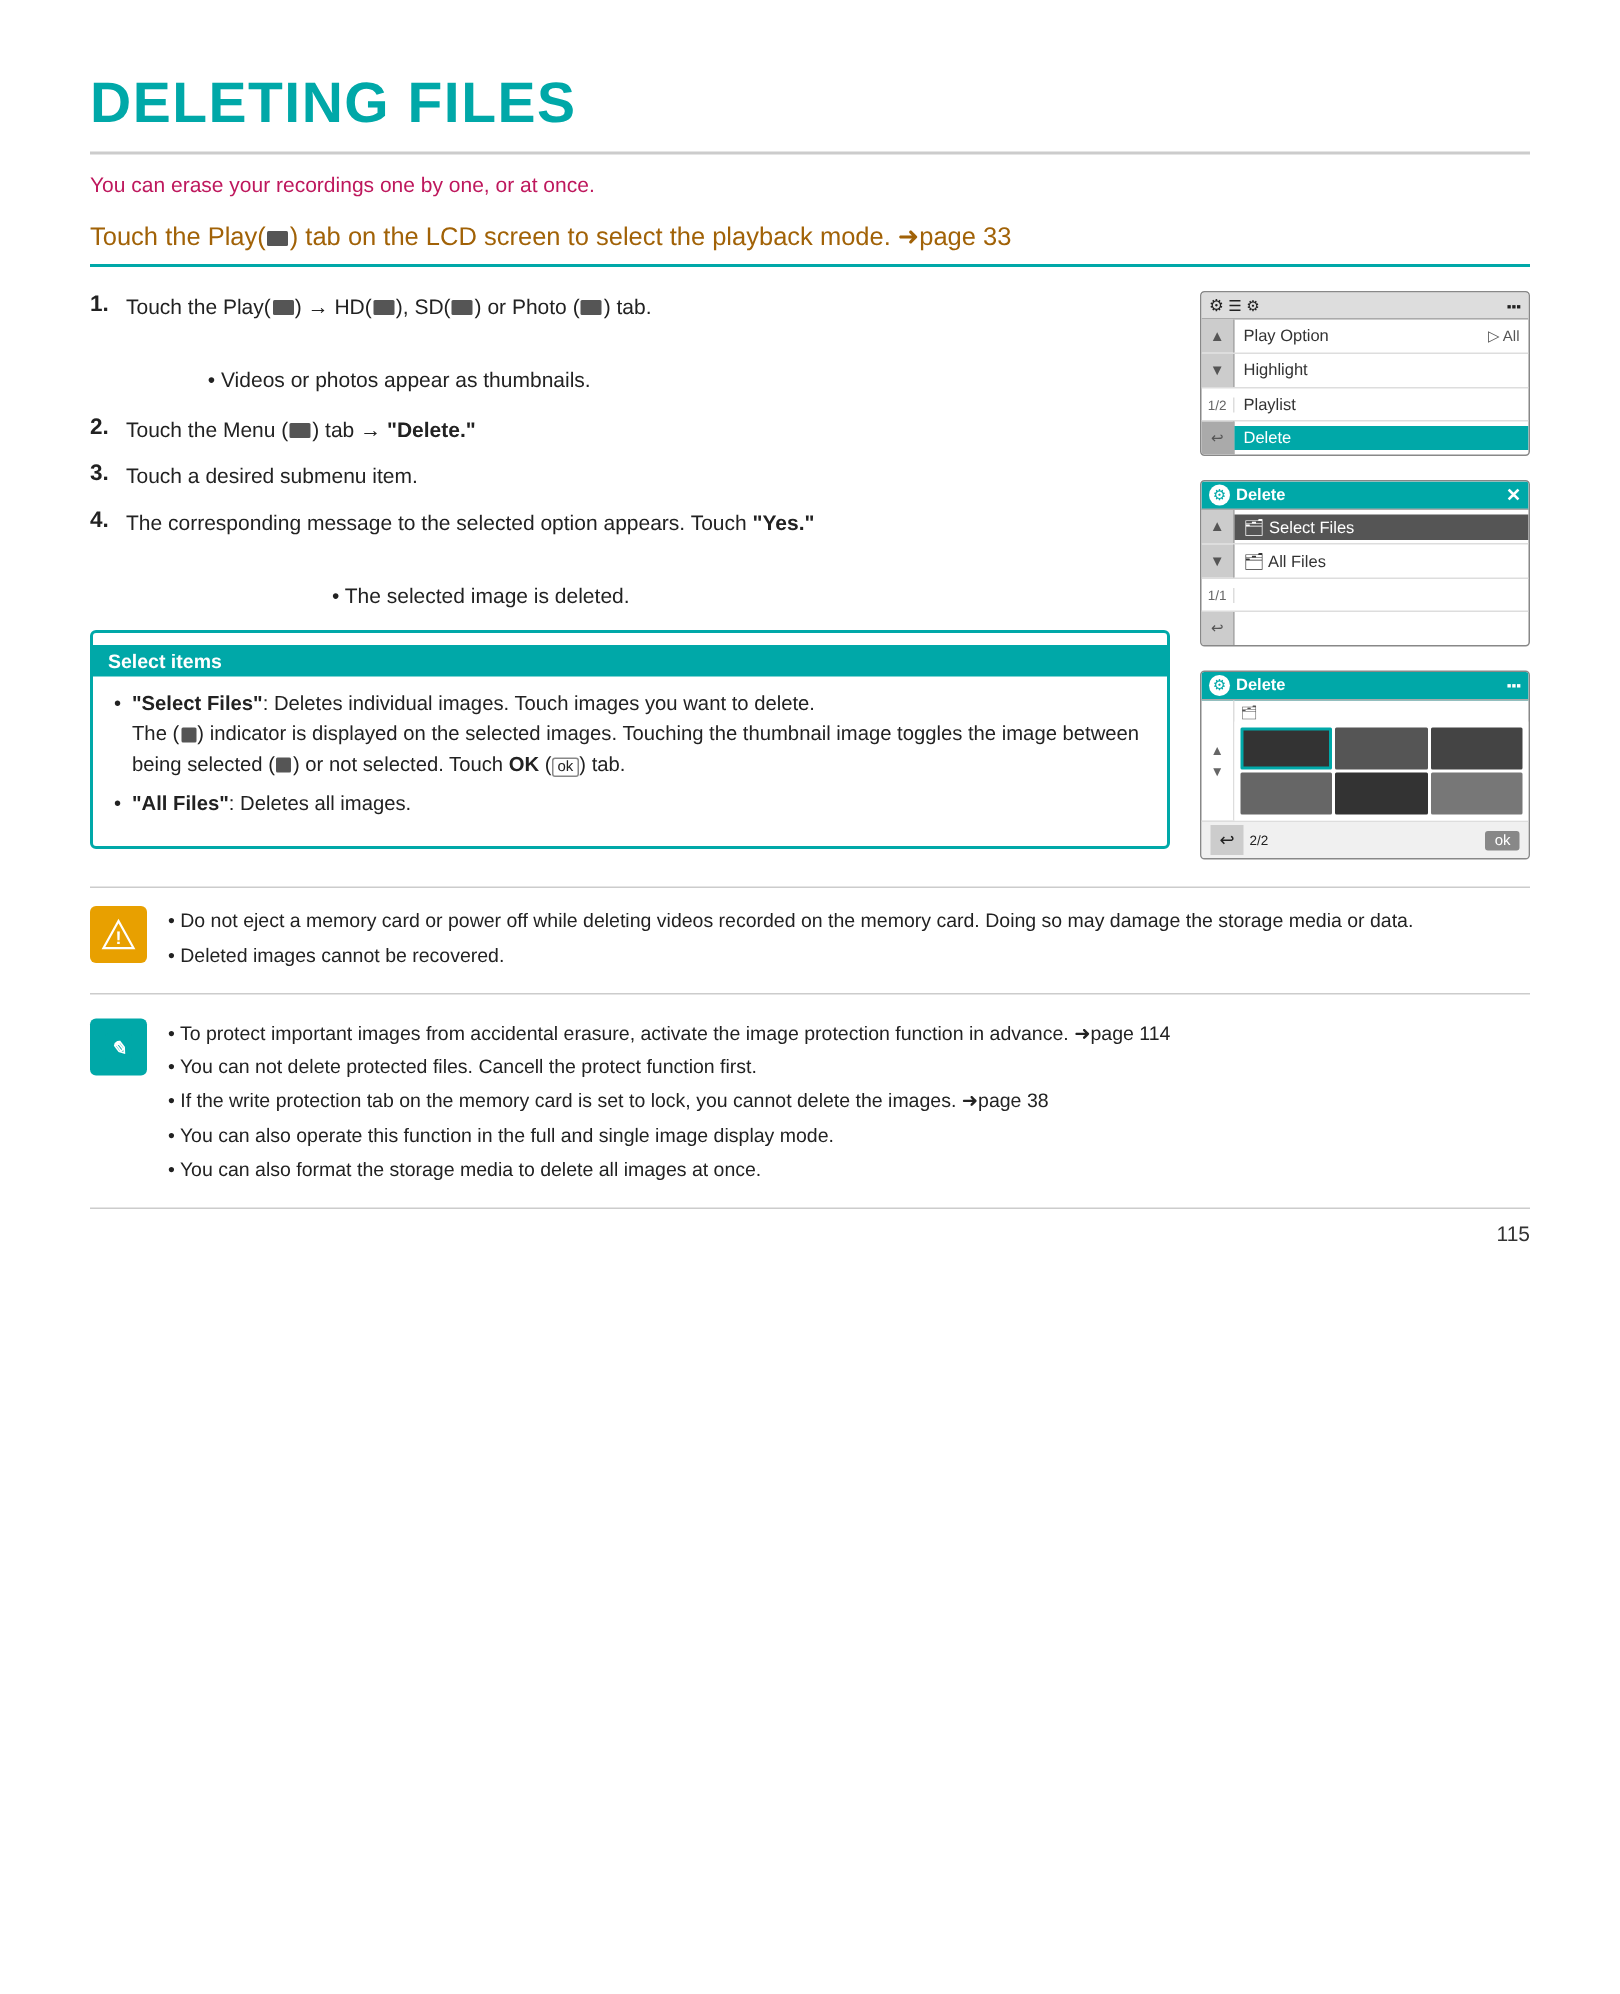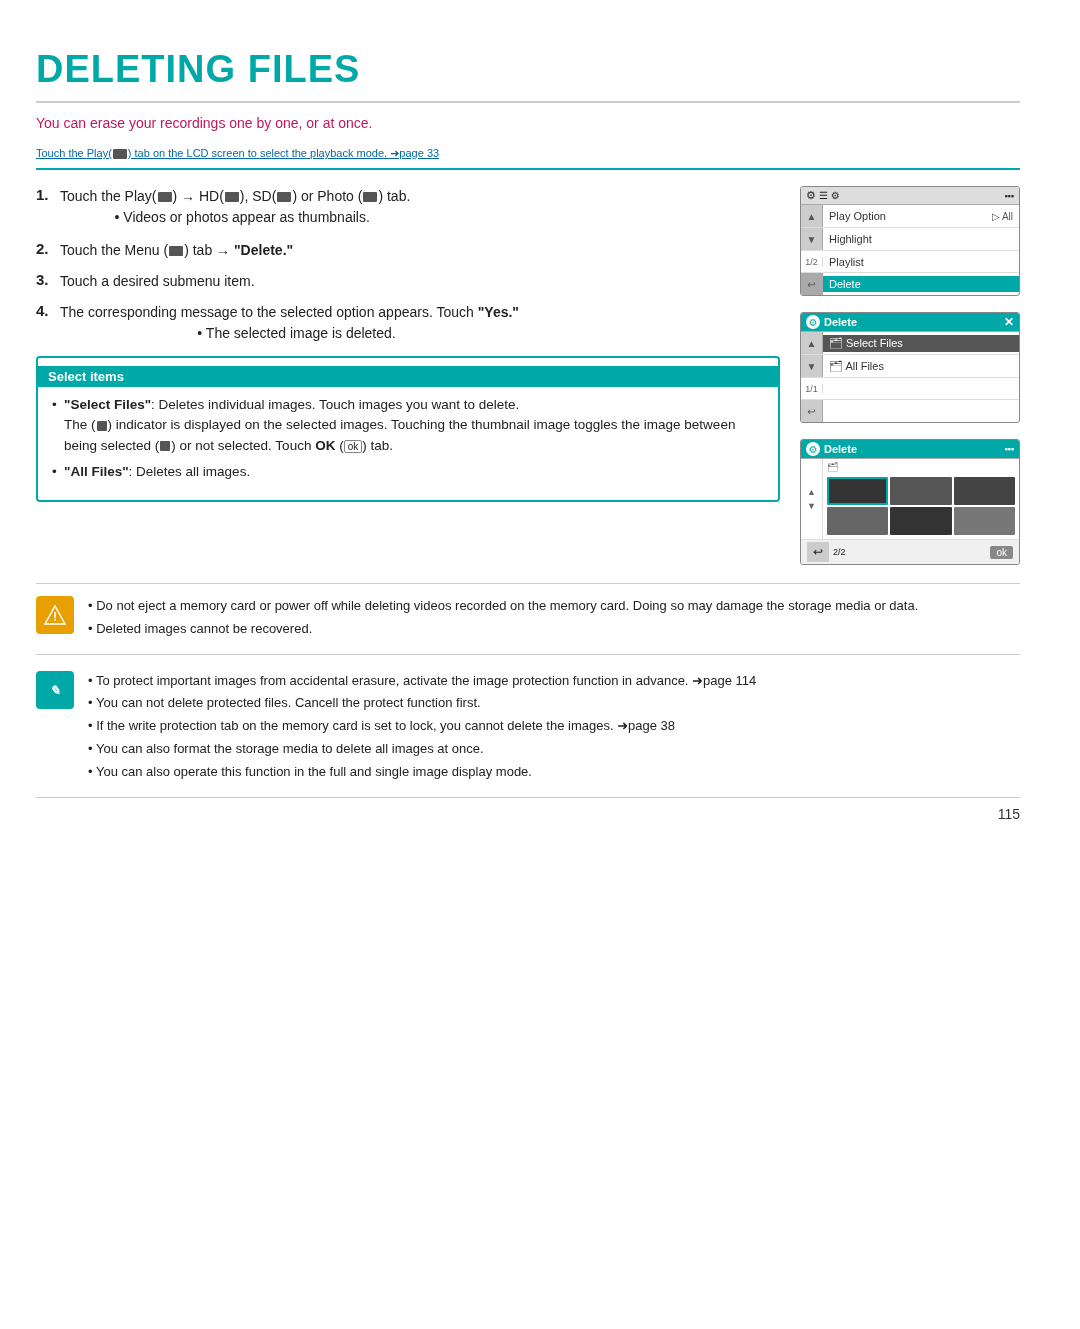--- a/index.html
+++ b/index.html
@@ -6,21 +6,21 @@
     body {
       background: #fff;
       font-family: Arial, sans-serif;
       font-size: 14px;
       color: #222;
       width: 1080px;
       min-height: 1329px;
       position: relative;
     }
     .page {
-      padding: 48px 60px 48px 36px;
+      padding: 48px 60px 48px 60px;
       position: relative;
     }
     .page-number {
       position: absolute;
       bottom: 24px;
       right: 60px;
       font-size: 14px;
       color: #333;
     }
 
@@ -41,23 +41,22 @@
     }
 
     
     .precheck-label {
       font-weight: 900;
       font-size: 13px;
       text-decoration: underline;
       margin-bottom: 3px;
     }
     .precheck-text {
-      font-size: 11px;
-      color: #0369a1;
-      text-decoration: underline;
+      font-size: 17px;
+      color: #a16207;
       border-bottom: 2px solid #00a8a8;
       padding-bottom: 8px;
       margin-bottom: 16px;
     }
 
     
     .main-content {
       display: flex;
       gap: 20px;
     }
@@ -89,20 +88,21 @@
     }
     .step-content .bullet {
       margin-left: 14px;
       list-style: none;
     }
     .step-content .bullet li::before {
       content: "• ";
     }
     .step-content .bullet li {
       margin-bottom: 2px;
+      margin-top: 28px;
     }
 
     
     .submenu-box {
       border: 2px solid #00a8a8;
       border-radius: 4px;
       padding: 10px 14px 12px 14px;
       margin-top: 10px;
     }
     .submenu-title {
@@ -520,21 +520,21 @@
       <svg width="24" height="24" viewBox="0 0 24 24">
         <rect x="3" y="3" width="18" height="18" rx="2" fill="#00a8a8"></rect>
         <text x="12" y="17" text-anchor="middle" font-size="13" font-style="italic" font-weight="700" fill="#fff">✎</text>
       </svg>
     </div>
     <div class="note-text">
       <ul>
         <li>To protect important images from accidental erasure, activate the image protection function in advance. ➜page 114</li>
         <li>You can not delete protected files. Cancell the protect function first.</li>
         <li>If the write protection tab on the memory card is set to lock, you cannot delete the images. ➜page 38</li>
+        <li>You can also operate this function in the full and single image display mode.</li>
         <li>You can also format the storage media to delete all images at once.</li>
-        <li>You can also operate this function in the full and single image display mode.</li>
       </ul>
     </div>
   </div>
 
   <div class="page-number">115</div>
 
 </div>
 
 </body></html>

